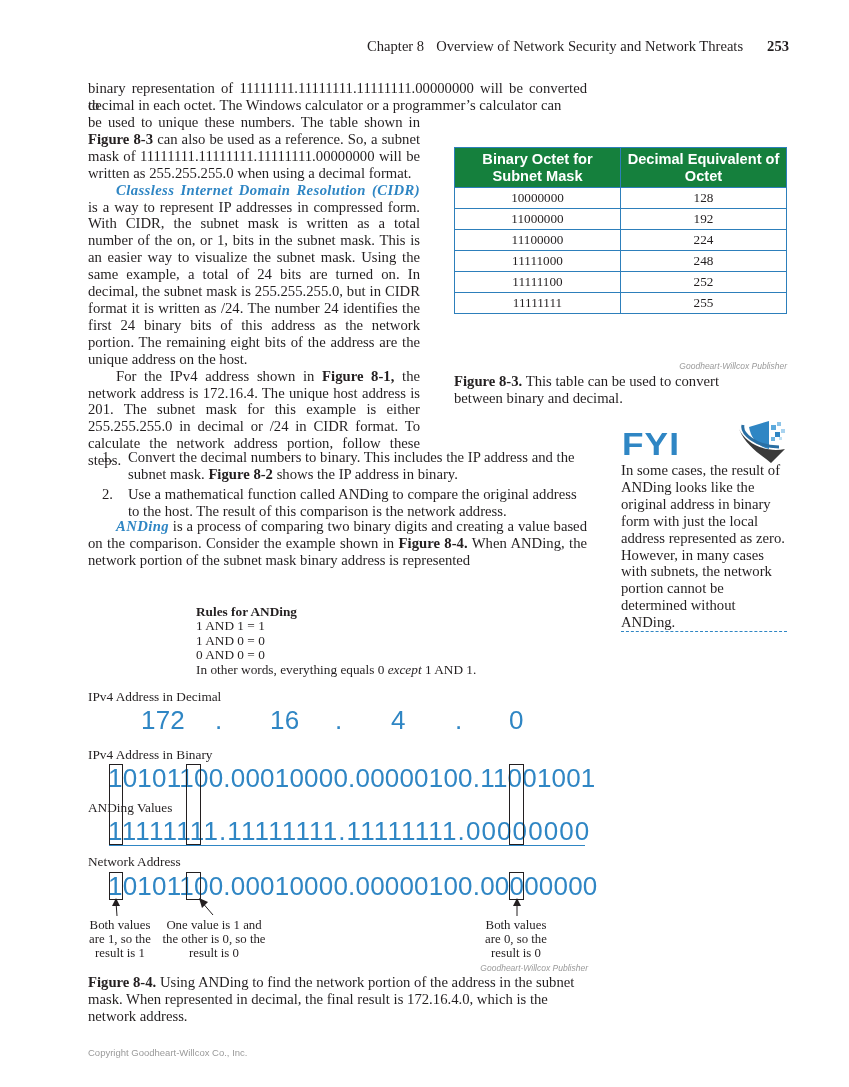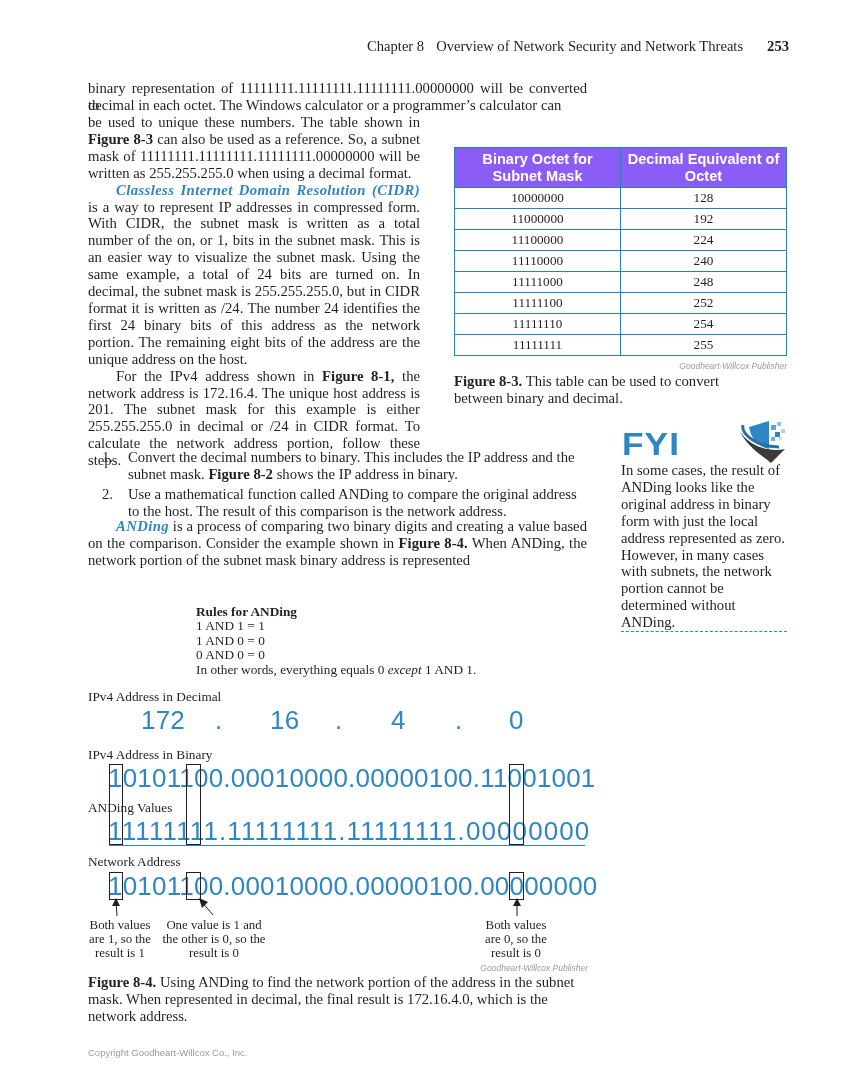--- a/index.html
+++ b/index.html
@@ -22,21 +22,21 @@
   .narrow { left: 88px; width: 332px; }
   .para b { font-weight: bold; }
 
   ol.steps { margin: 0; padding: 0; list-style: none; }
   ol.steps li { position: relative; padding-left: 30px; font-size: 14.7px; line-height: 16.9px; margin-bottom: 3px; }
   ol.steps li .num { position: absolute; left: 12px; top: 0; }
 
   
   #octet-table { top: 147px; left: 454px; width: 333px; border-collapse: collapse; font-size: 13.2px; }
   #octet-table th {
-    background: #8b5cf6; color: #ffffff; font-family: "Liberation Sans", "DejaVu Sans", sans-serif;
+    background: #15803d; color: #ffffff; font-family: "Liberation Sans", "DejaVu Sans", sans-serif;
     font-weight: bold; font-size: 14.6px; line-height: 17px; padding: 3px 4px 2px; border: 1px solid #2d7fbb;
   }
   #octet-table th + th { border-left: 1px solid #8dbbe0; }
   #octet-table td {
     border: 1px solid #2d7fbb; text-align: center; height: 20px; padding: 0; font-family: "Liberation Serif", serif;
   }
   .credit { font-family: "Liberation Sans", "DejaVu Sans", sans-serif; font-style: italic; font-size: 8.5px; color: #9a9a9a; }
   .caption { font-size: 14.7px; line-height: 16.9px; }
   .caption b { font-weight: bold; }
 
@@ -95,34 +95,26 @@
       </tr>
     <tr>
         <td>11000000</td>
         <td>192</td>
       </tr>
     <tr>
         <td>11100000</td>
         <td>224</td>
       </tr>
     <tr>
-        <td>11110000</td>
-        <td>240</td>
-      </tr>
-    <tr>
         <td>11111000</td>
         <td>248</td>
       </tr>
     <tr>
         <td>11111100</td>
         <td>252</td>
-      </tr>
-    <tr>
-        <td>11111110</td>
-        <td>254</td>
       </tr>
     <tr>
         <td>11111111</td>
         <td>255</td>
       </tr>
   </tbody>
 </table>
 <div class="abs credit" style="top:361px; left:454px; width:333px; text-align:right;">Goodheart-Willcox Publisher</div>
 <div class="abs caption" style="top:373px; left:454px; width:300px;"><b>Figure 8-3.</b><span> This table can be used to convert between binary and decimal.</span></div>
 

